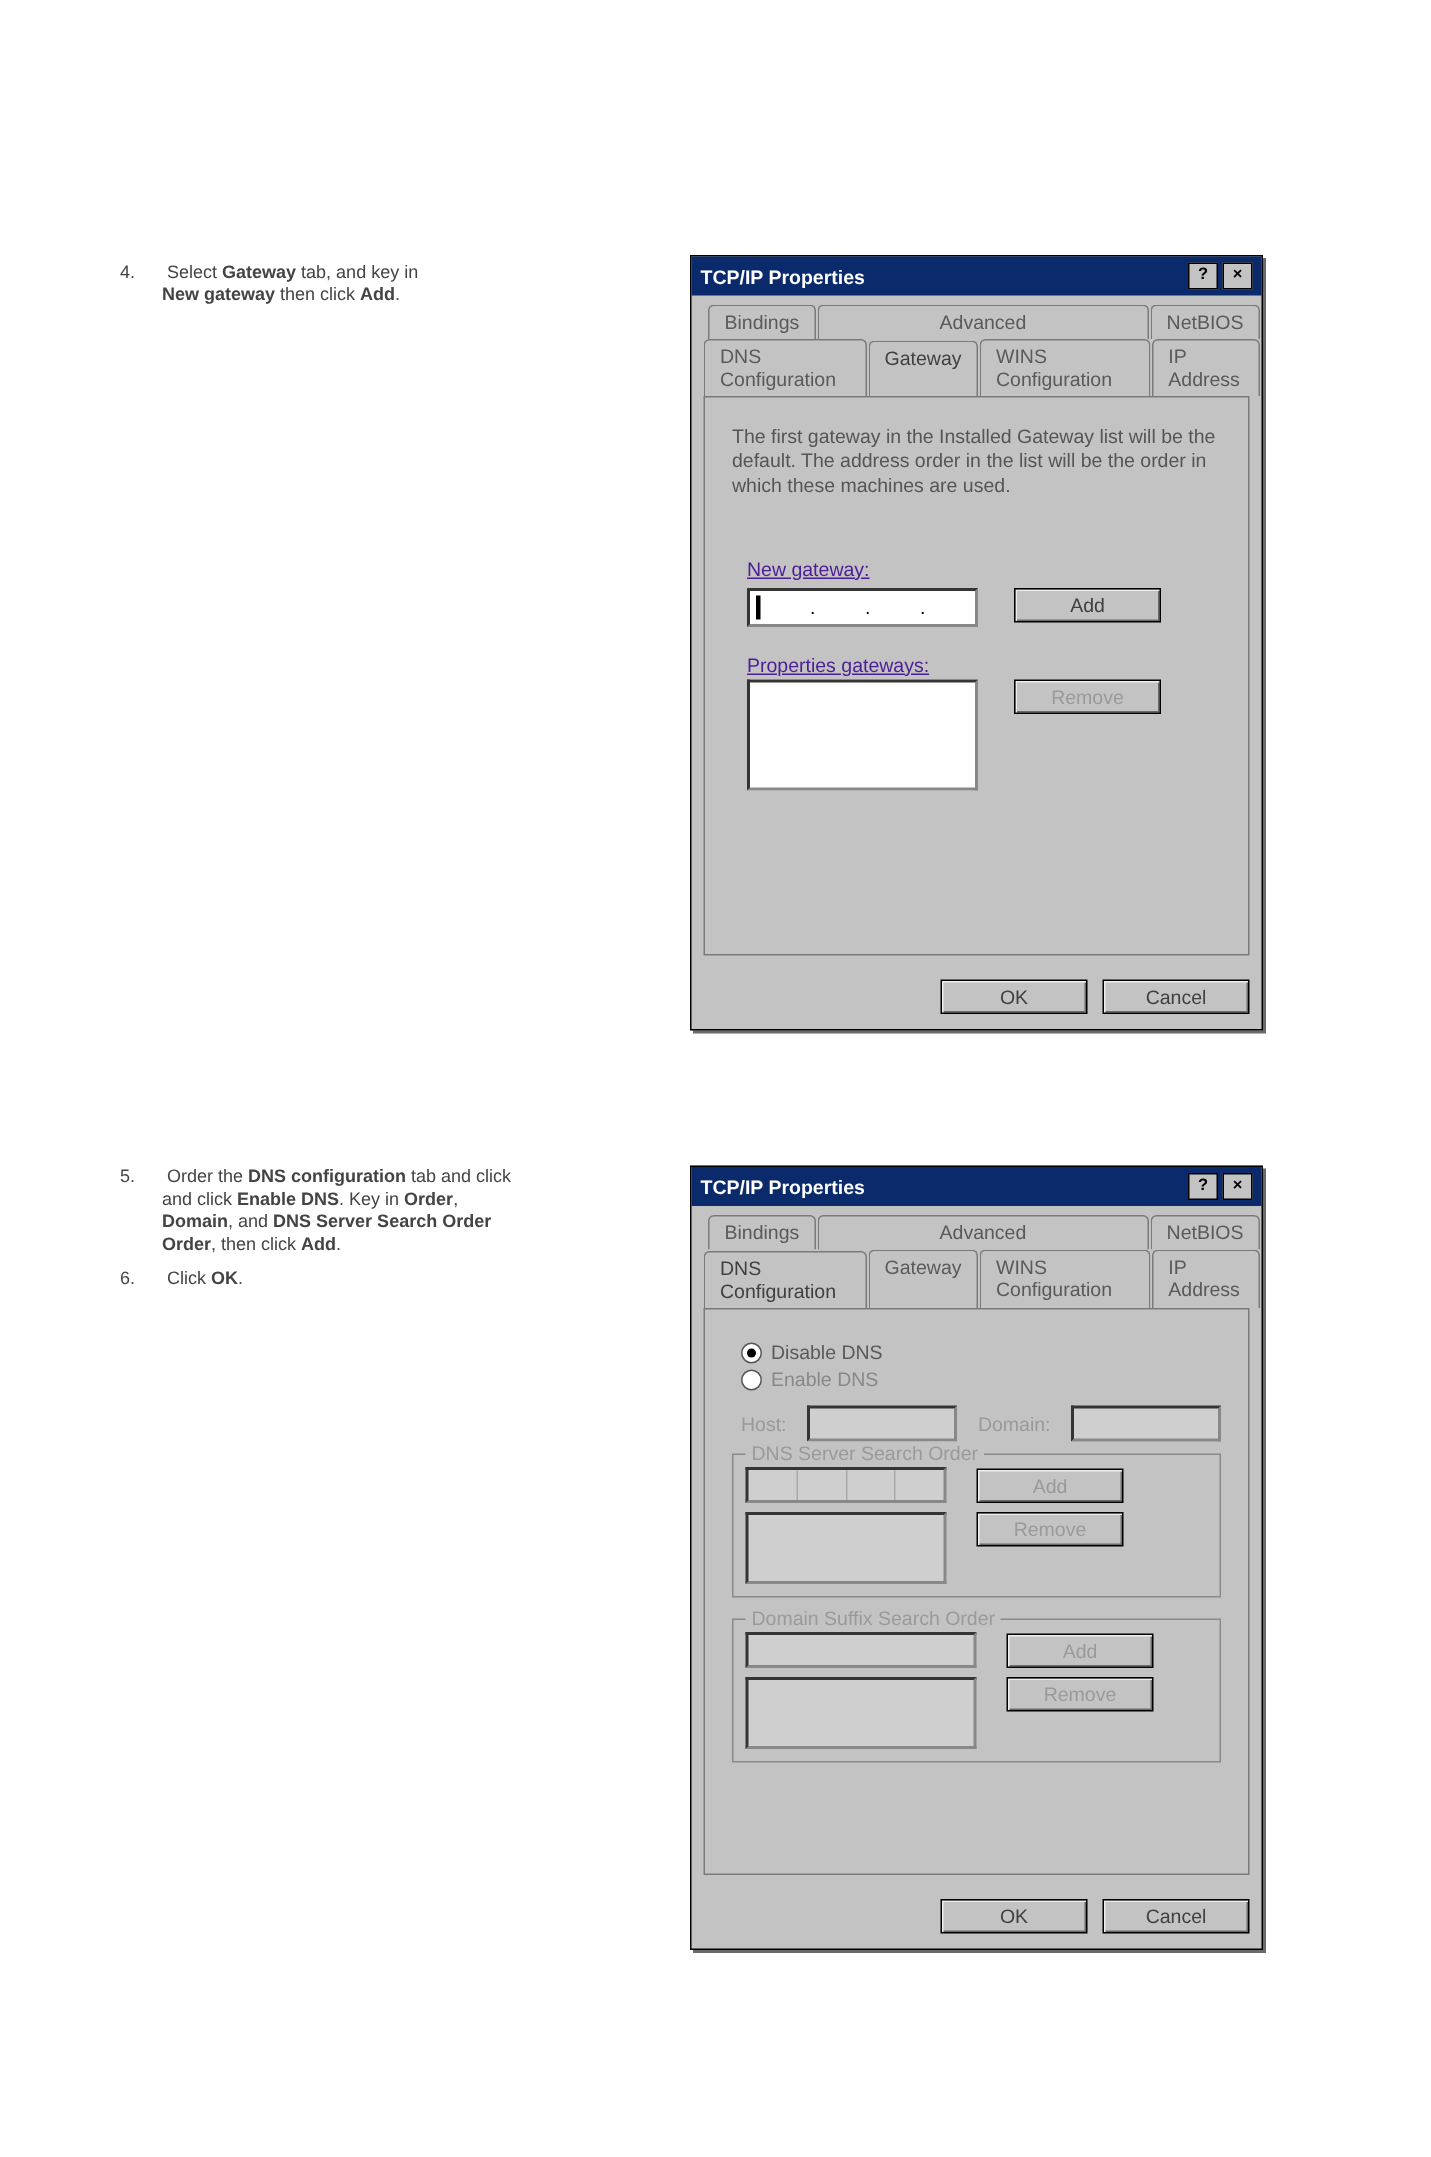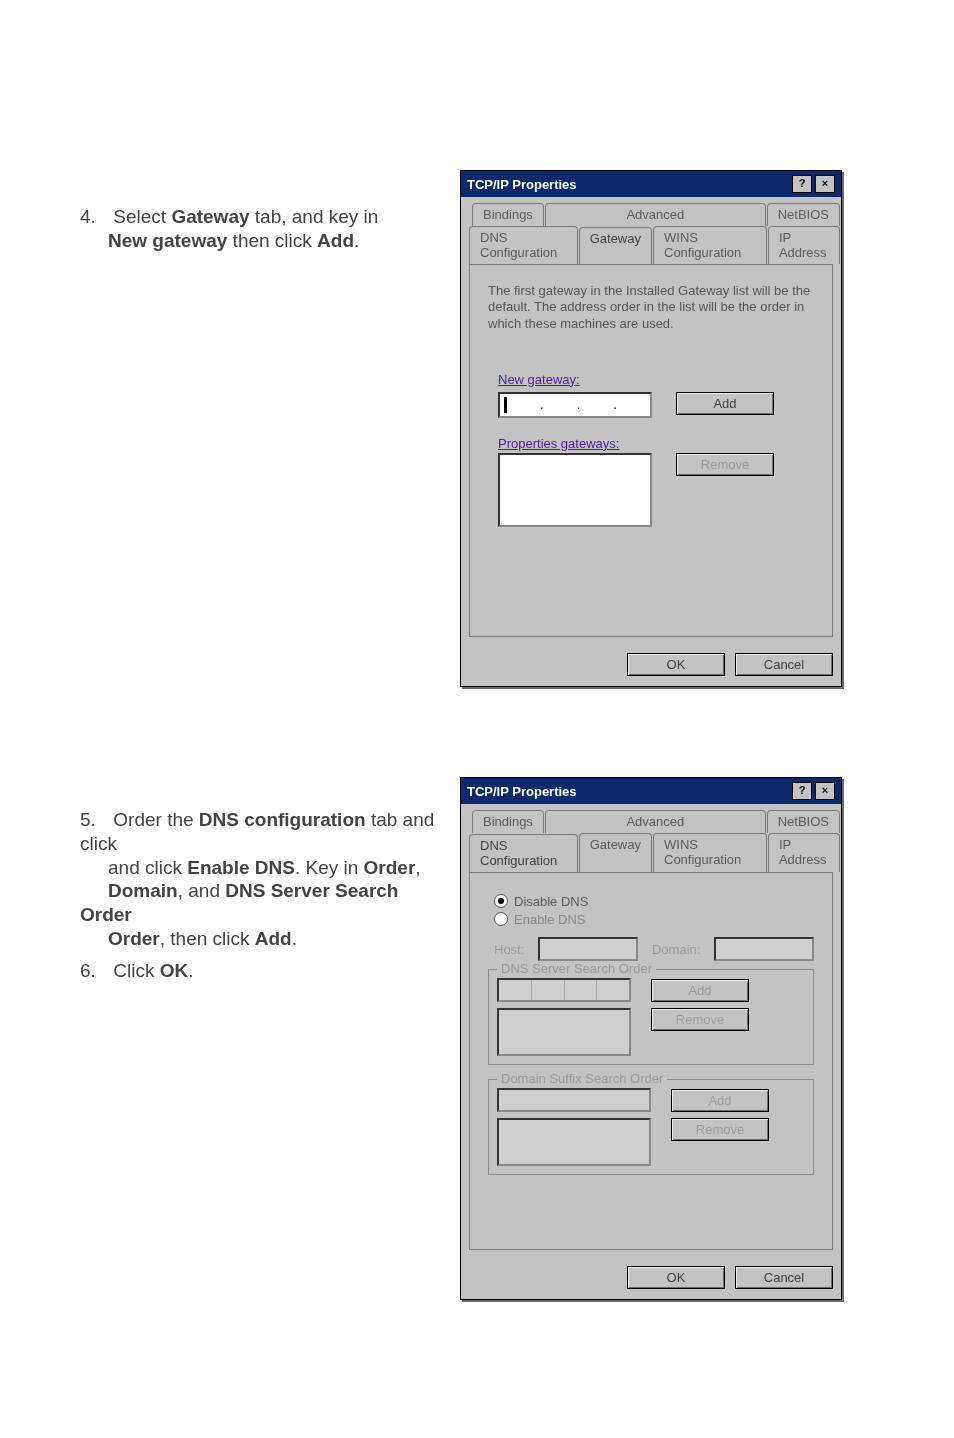--- a/index.html
+++ b/index.html
@@ -17,24 +17,23 @@
     height: 1438px;
     padding: 170px 90px 0 80px;
     box-sizing: border-box;
   }
   .row {
     display: flex;
     align-items: flex-start;
   }
   .step-col {
     width: 370px;
-    font-size: 19px;
+    font-size: 12px;
     line-height: 1.25;
     color: #444;
-    margin-top: 31px;
   }
   .step-col .num {
     display: inline-block;
     width: 28px;
   }
   .step-col b { font-weight: bold; color:#444;}
   .step4 { margin-top: 4px; }
   .row2 { margin-top:90px;}
   .dlg-col { width: 380px; margin-left:10px;border-radius:32px;}
   
@@ -144,21 +143,21 @@
     background:#c3c3c3;
     padding:0 4px;
     font-size:13px;
     color:#9a9a9a;
   }
   .btnrow {
     display:flex; justify-content:flex-end;
     gap:10px;
     padding:6px 8px 10px 0;
   }
-  .radio { display:flex; align-items:flex-start; gap:6px; margin:3px 0 3px 6px;}
+  .radio { display:flex; align-items:flex-end; gap:6px; margin:3px 0 3px 6px;}
   .radiodot { width:12px;height:12px;border-radius:50%;border:1px solid #555;background:#fff;display:inline-flex;align-items:center;justify-content:center;}
   .radiodot .inner{width:6px;height:6px;border-radius:50%;background:#000;}
   .radio.dim { color:#888;}
   .txt9x {
     background:#cfcfcf;
     border:2px inset #888;
     height:20px; width:120px;
   }
   .txt9x.sm { width:100px;}
   .ipdim {

